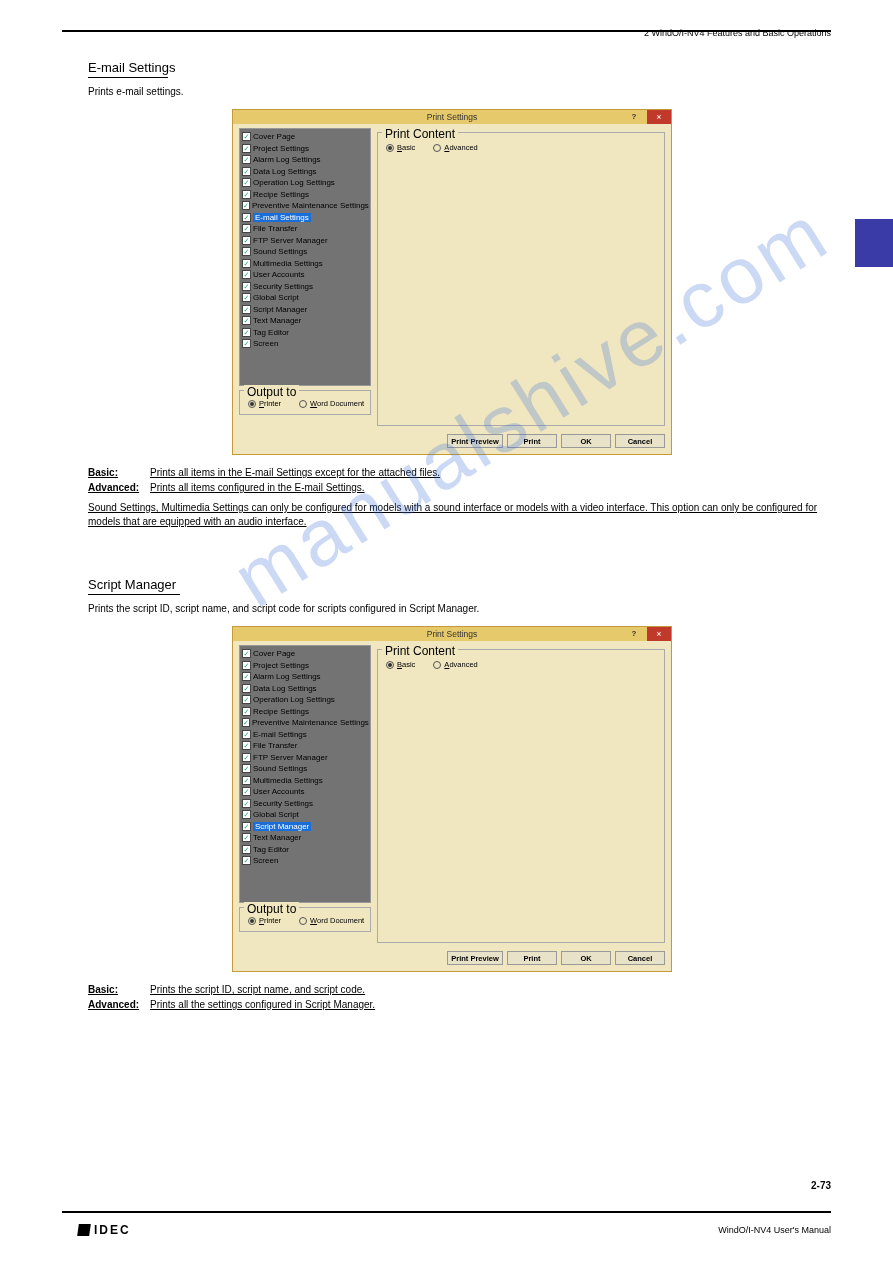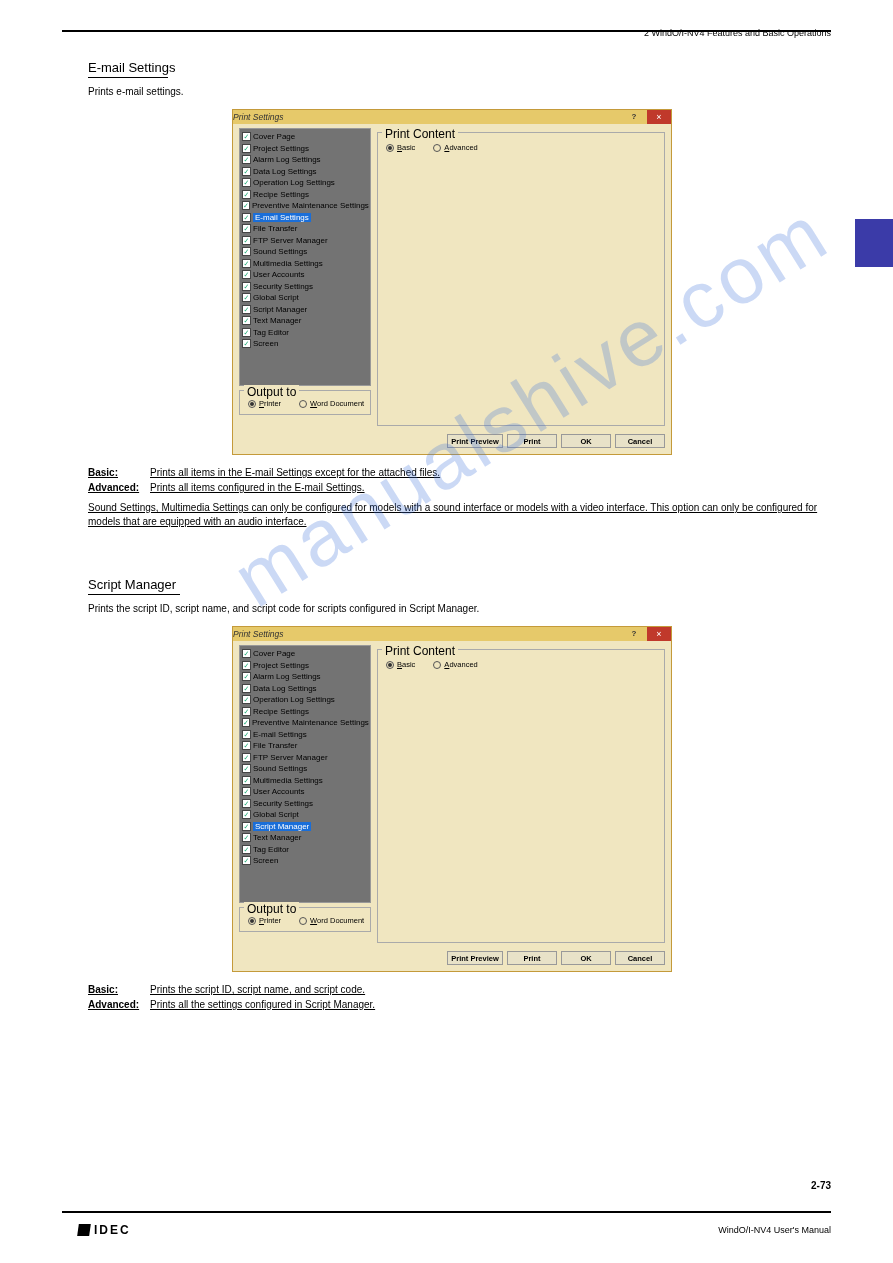--- a/index.html
+++ b/index.html
@@ -8,21 +8,21 @@
   .hr-top { border-top: 2px solid #000; margin-bottom: 18px; }
   .topright { position: absolute; top: 28px; right: 62px; font-size: 9px; text-align: right; }
   .tab { position: absolute; right: 0; top: 219px; width: 38px; height: 48px; background: #3b3ba8; }
   .section-title { font-size: 13px; margin: 28px 0 2px 26px; }
   .underline { border-bottom: 1.5px solid #000; margin: 0 0 6px 26px; width: 105px; }
   .desc { margin-left: 26px; font-size: 10px; line-height: 1.5; margin-bottom: 10px; }
   .dialog-wrap { margin-left: 170px; margin-top: 6px; margin-bottom: 10px; }
 
   .dialog { width: 440px; background: #f0e6c0; border: 1px solid #c49a3a; font-size: 8px; }
   .titlebar { height: 14px; background: #e6c96a; display: flex; align-items: center; position: relative; }
-  .titlebar .ttl { flex: 1; text-align: left; font-size: 8.5px; color: #333; font-style: italic; }
+  .titlebar .ttl { flex: 1; text-align: center; font-size: 8.5px; color: #333; }
   .titlebar .help { position: absolute; right: 30px; top: 0; width: 14px; height: 14px; line-height: 14px; text-align: center; color: #333; font-weight: bold; }
   .titlebar .close { position: absolute; right: 0; top: 0; width: 24px; height: 14px; background: #c0392b; color: #fff; text-align: center; line-height: 14px; font-size: 9px; }
   .dlg-body { display: flex; padding: 4px 6px 4px 6px; gap: 6px; }
   .left-col { width: 132px; }
   .listbox { border: 1px solid #999; background: #737373; height: 258px; overflow: hidden; padding: 2px 0; }
   .listbox .row { display: flex; align-items: center; height: 11.5px; padding: 0 2px; gap: 2px; }
   .listbox .row.selected .lbl { background: #1a6ed8; color: #fff; padding: 0 2px; }
   .chk { width: 9px; height: 9px; border: 1px solid #444; background: #fff; display: inline-flex; align-items: center; justify-content: center; font-size: 7px; line-height: 1; color: #2a7; }
   .chk::before { content: "✓"; }
   .lbl { white-space: nowrap; }

